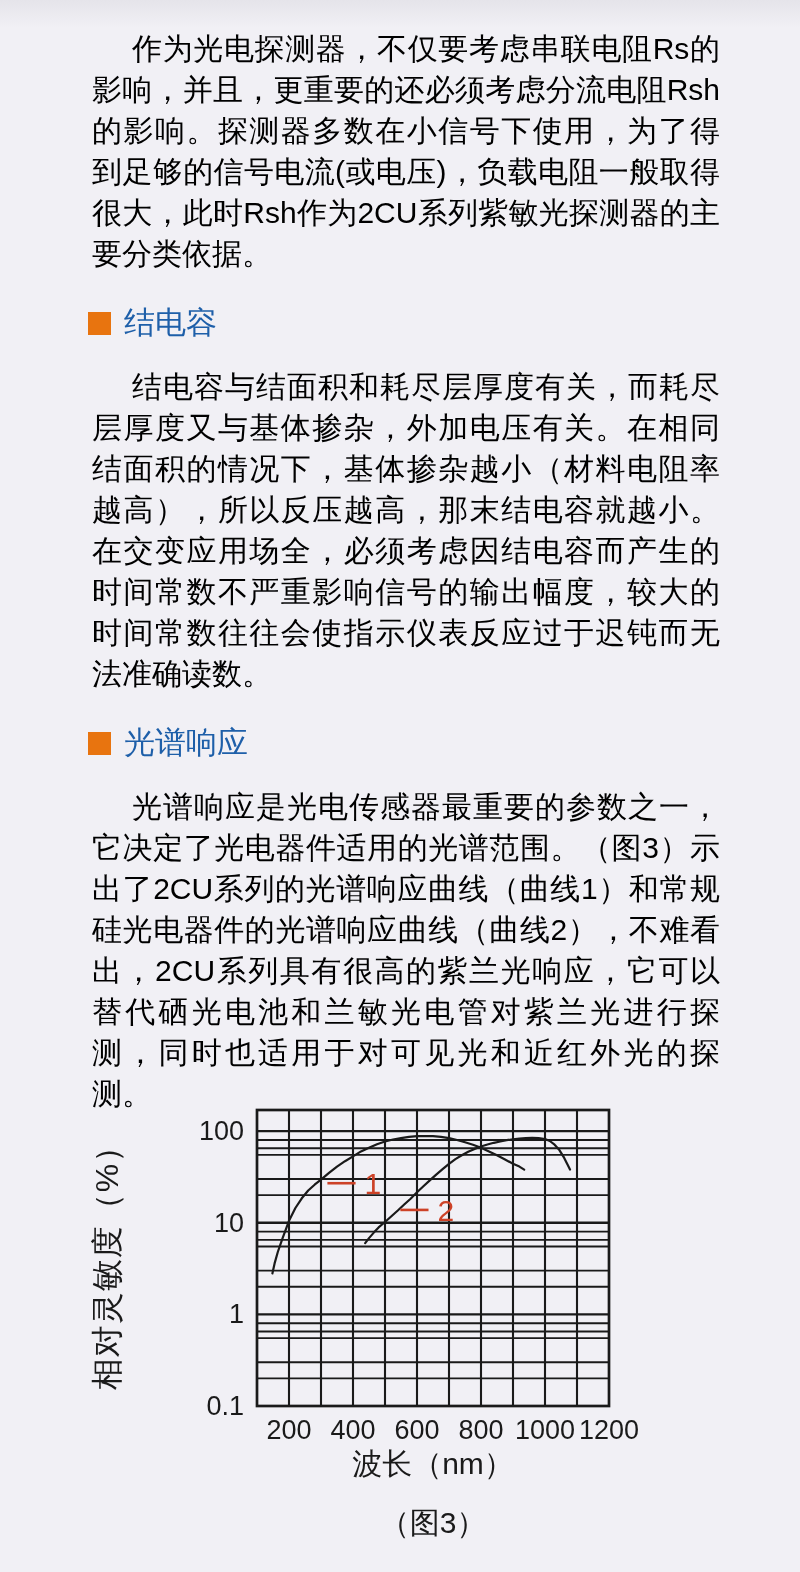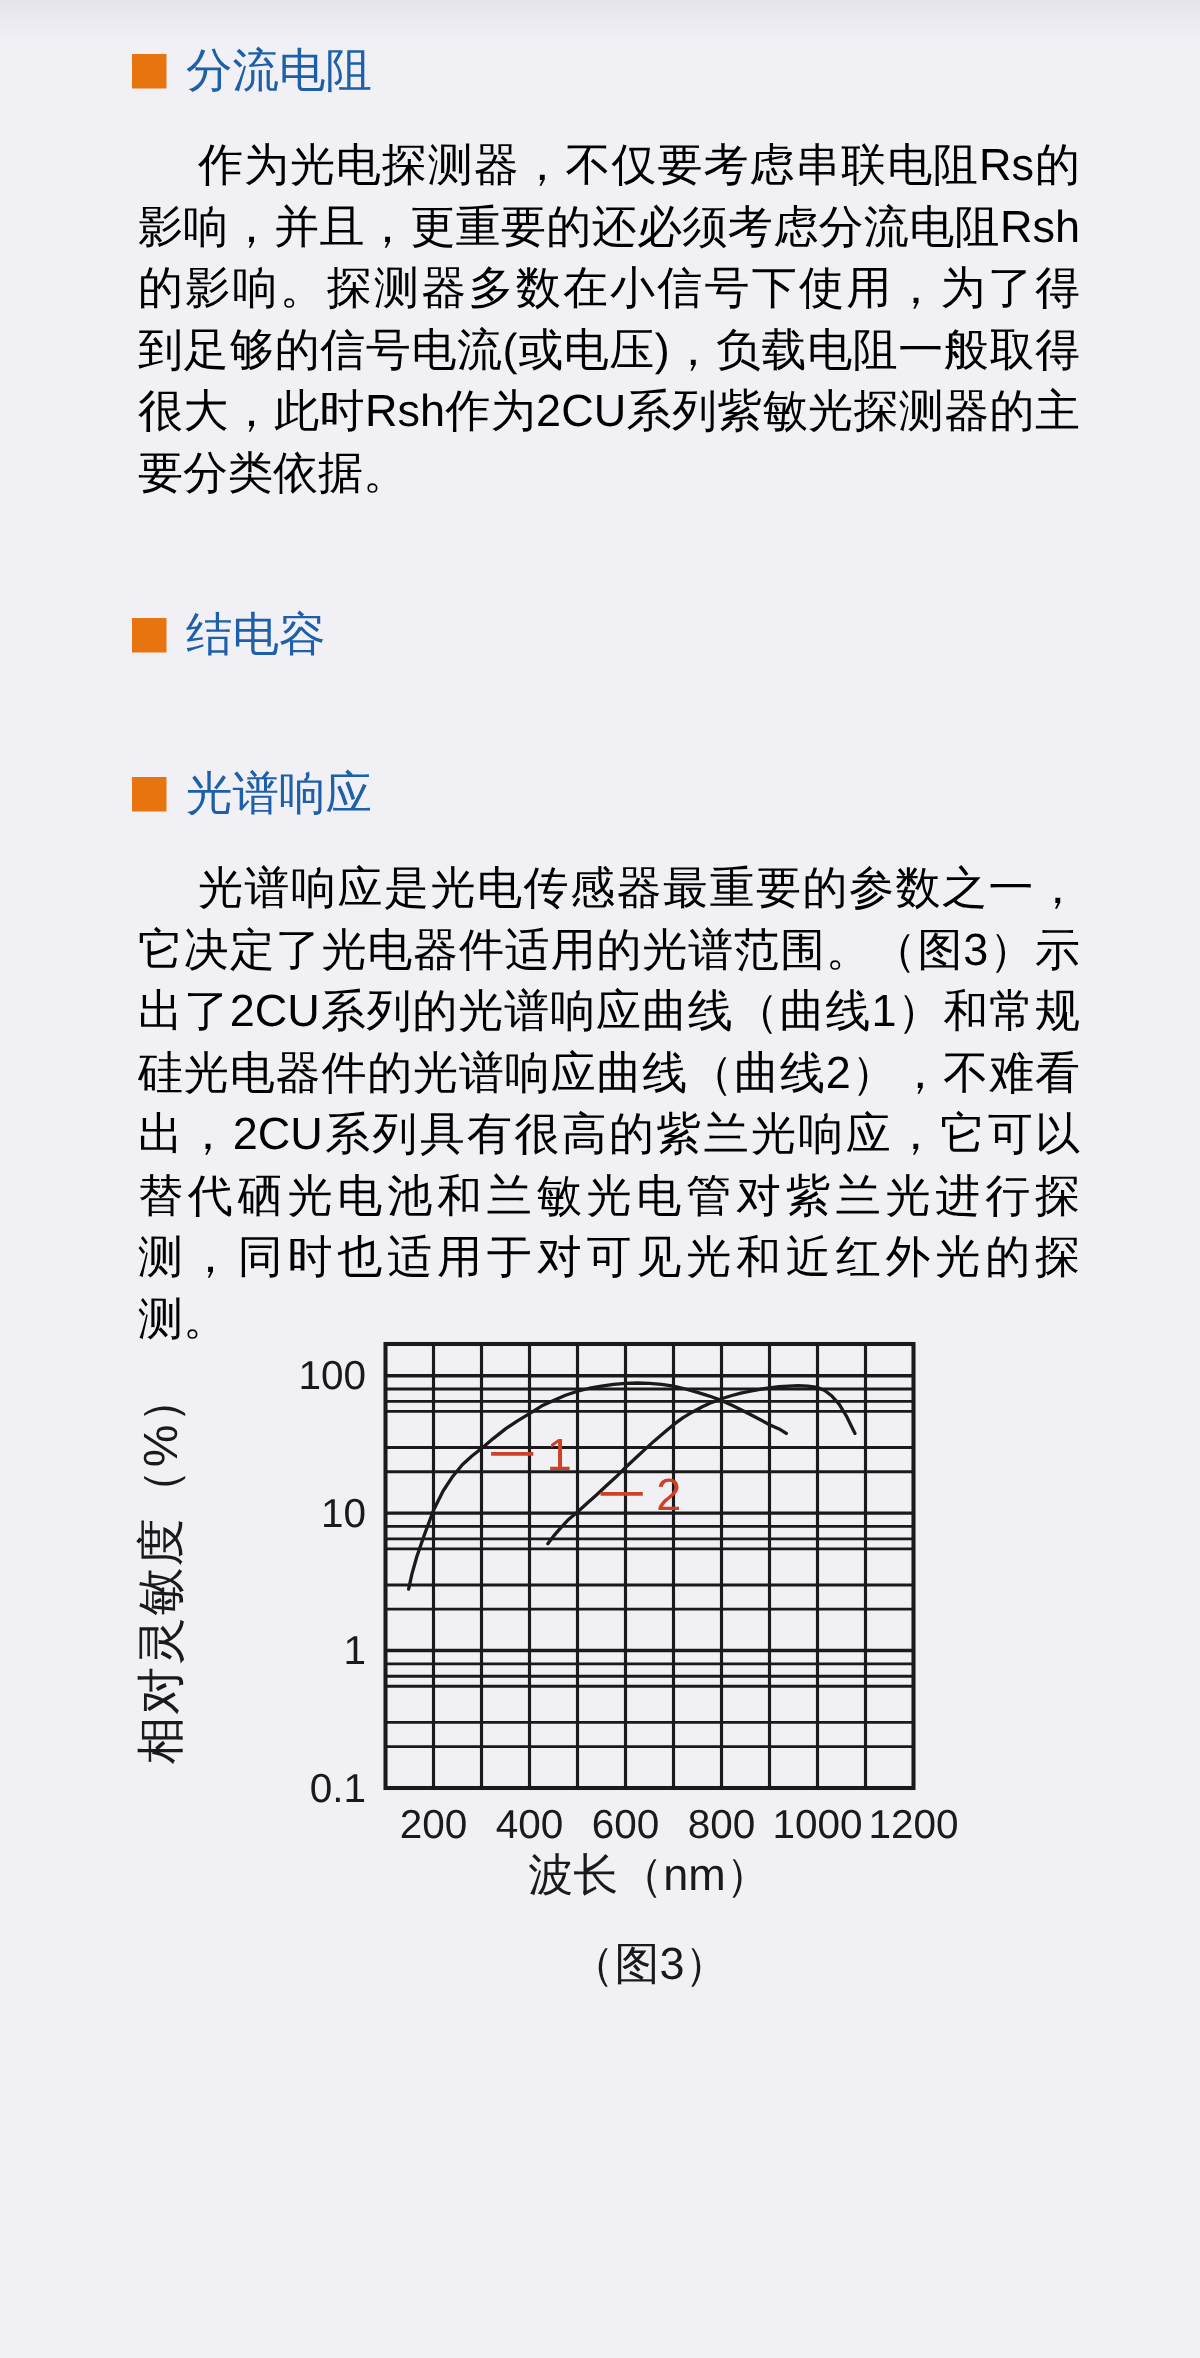--- a/index.html
+++ b/index.html
@@ -5,21 +5,21 @@
   html,body{margin:0;padding:0;}
   body{
     width:800px;min-height:1572px;
     background:linear-gradient(#e5e4ea 0px,#f1f0f5 28px,#f1f0f5);
     font-family:"Liberation Sans","DejaVu Sans",sans-serif;
     color:#1f2024;
     overflow-x:hidden;
   }
   .page{width:800px;padding-top:28px;box-sizing:border-box;}
   .section{margin-top:0;}
-  .section + .section{margin-top:68px;}
+  .section + .section{margin-top:30px;}
   .section-heading{
     display:flex;align-items:center;gap:13px;
     margin:0 0 24px 88px;
     font-size:31px;line-height:38px;
     color:#1e5fa9;font-weight:normal;
   }
   .bullet{
     width:23px;height:23px;flex:0 0 23px;
     background:#e8740f;
   }
@@ -33,32 +33,29 @@
   .figure{margin:-32px 0 0 80px;width:600px;}
   .figure svg{display:block;}
   .chart-text{fill:#1a1a1a;}
 </style>
 </head>
 <body>
 
 <div class="page">
 
   <div class="section">
-    <h2 class="section-heading">
-      <span class="bullet"></span>
-      <span>分流电阻</span>
-    </h2>
     <p class="para">作为光电探测器，不仅要考虑串联电阻Rs的影响，并且，更重要的还必须考虑分流电阻Rsh的影响。探测器多数在小信号下使用，为了得到足够的信号电流(或电压)，负载电阻一般取得很大，此时Rsh作为2CU系列紫敏光探测器的主要分类依据。</p>
   </div>
 
   <div class="section">
     <h2 class="section-heading">
       <span class="bullet"></span>
       <span>结电容</span>
     </h2>
+    <p class="para">结电容与结面积和耗尽层厚度有关，而耗尽层厚度又与基体掺杂，外加电压有关。在相同结面积的情况下，基体掺杂越小（材料电阻率越高），所以反压越高，那末结电容就越小。在交变应用场全，必须考虑因结电容而产生的时间常数不严重影响信号的输出幅度，较大的时间常数往往会使指示仪表反应过于迟钝而无法准确读数。</p>
   </div>
 
   <div class="section">
     <h2 class="section-heading">
       <span class="bullet"></span>
       <span>光谱响应</span>
     </h2>
     <p class="para">光谱响应是光电传感器最重要的参数之一，它决定了光电器件适用的光谱范围。（图3）示出了2CU系列的光谱响应曲线（曲线1）和常规硅光电器件的光谱响应曲线（曲线2），不难看出，2CU系列具有很高的紫兰光响应，它可以替代硒光电池和兰敏光电管对紫兰光进行探测，同时也适用于对可见光和近红外光的探测。</p>
   </div>
 

